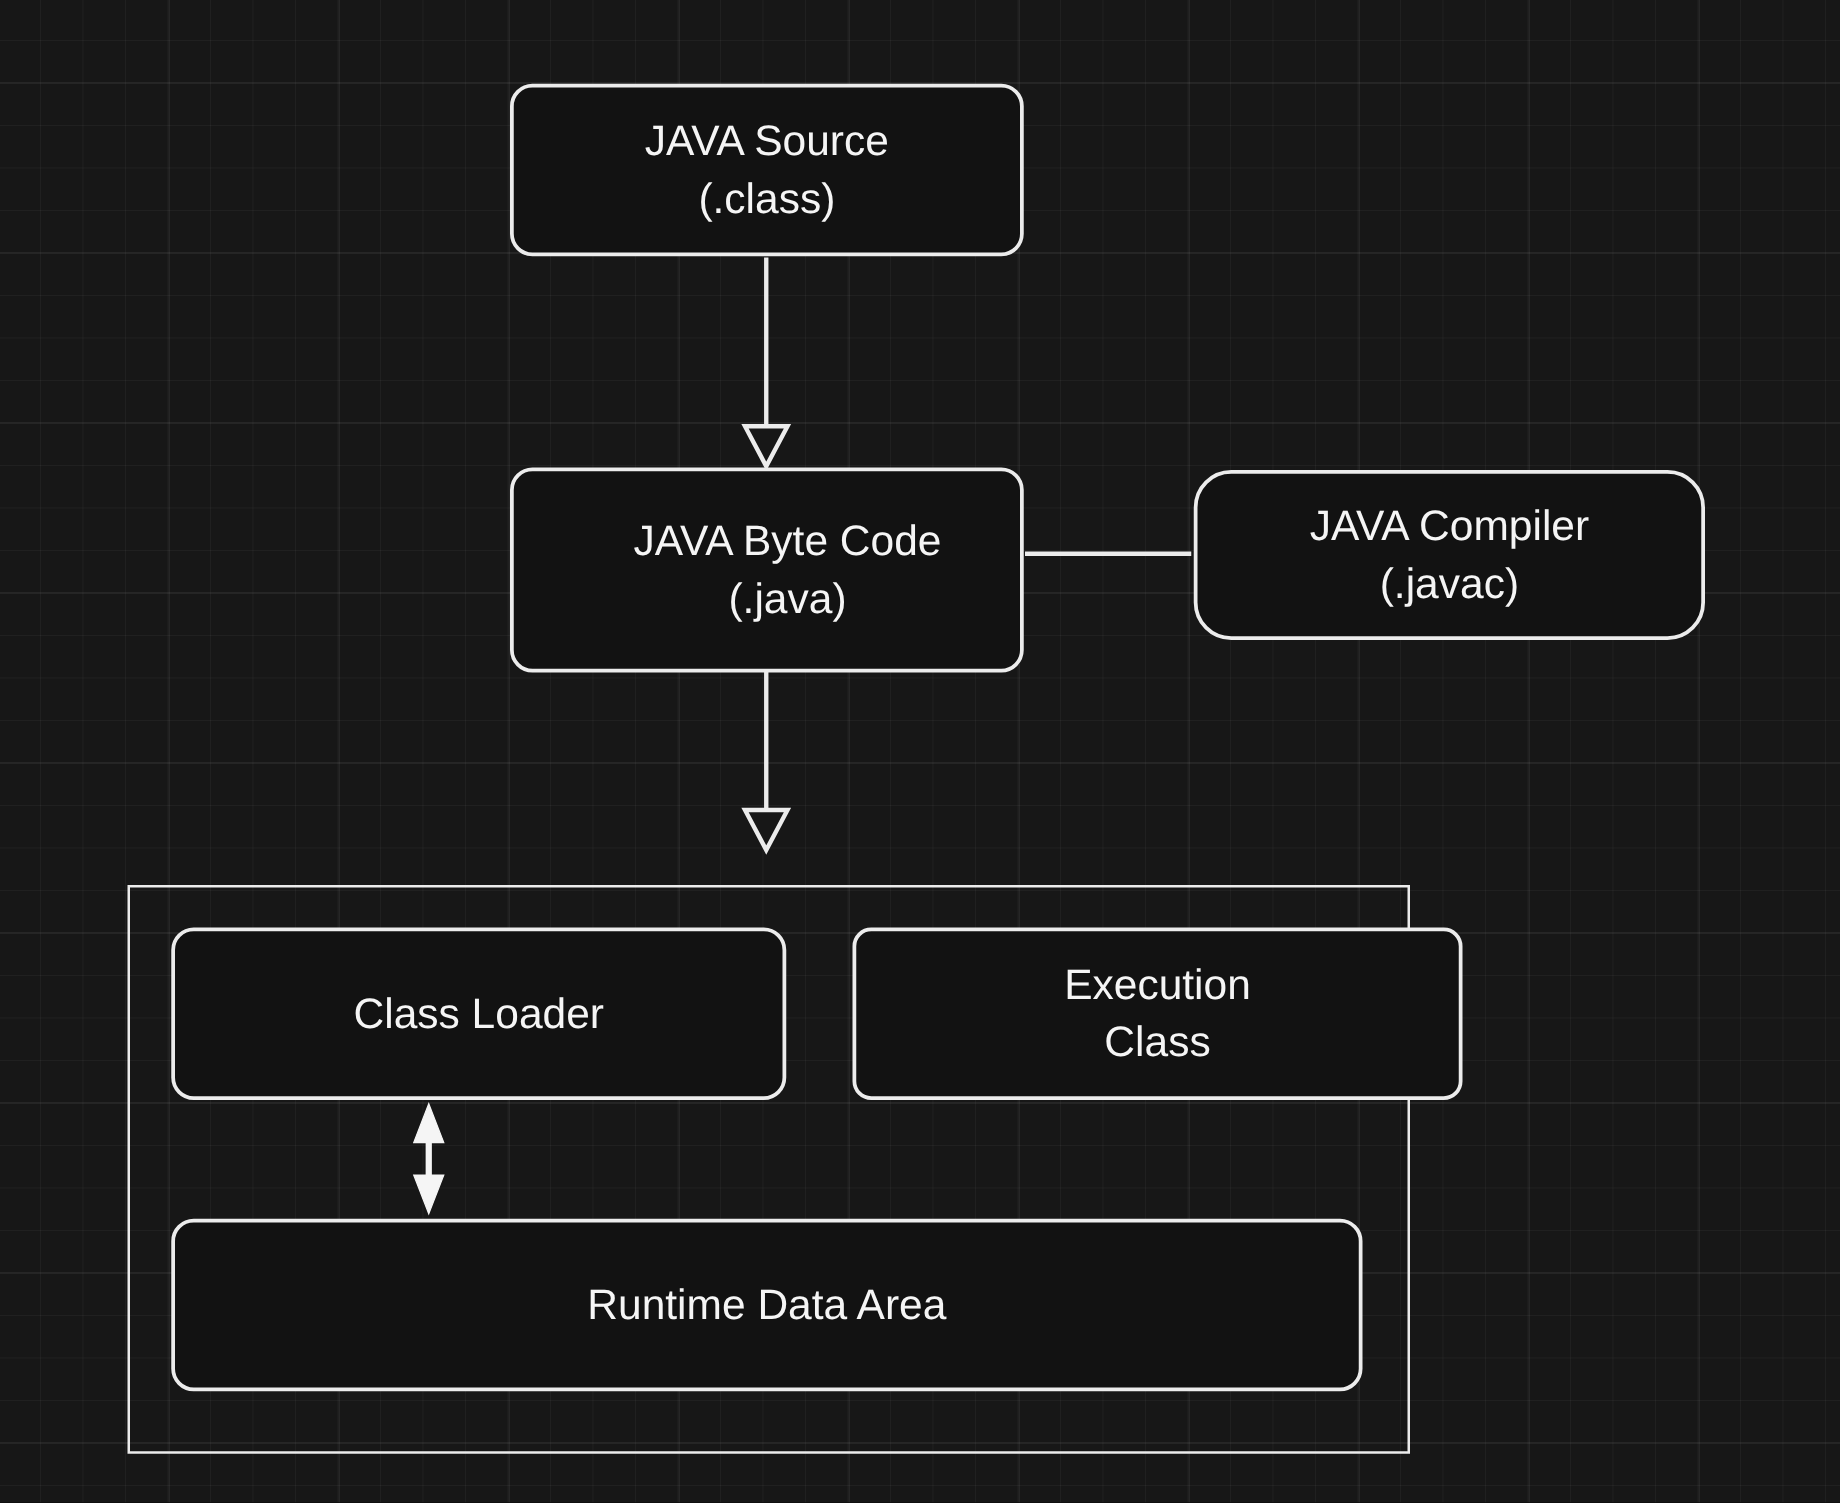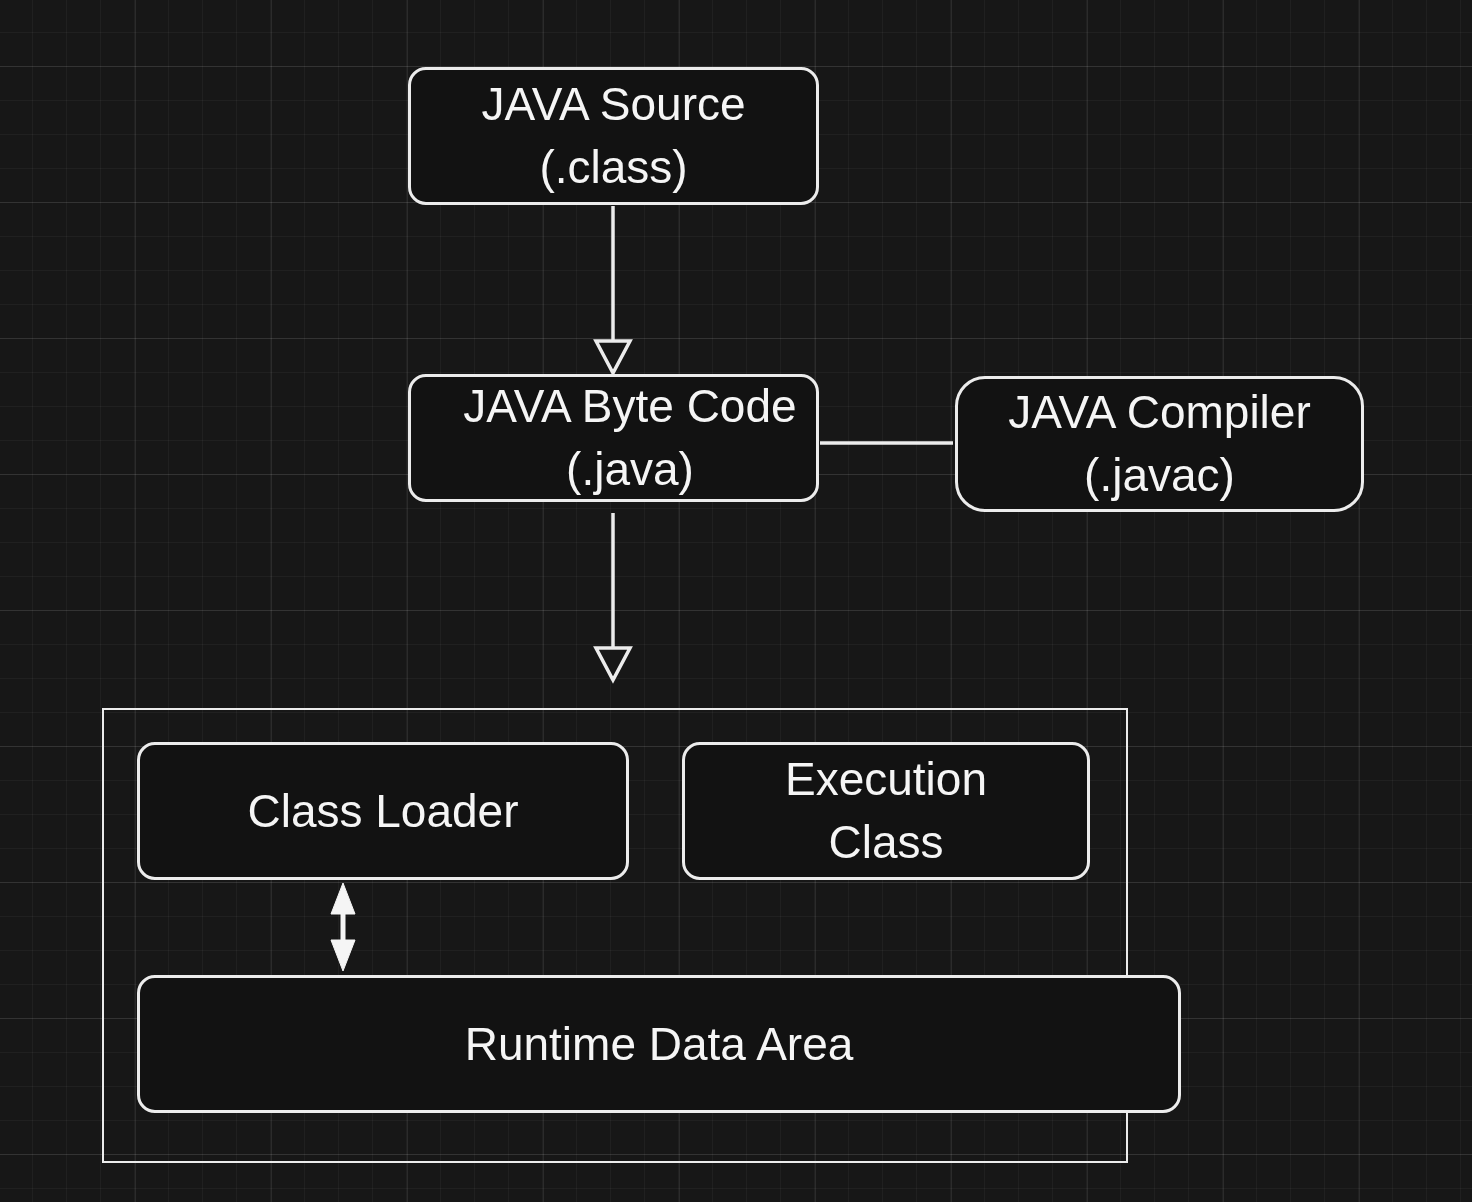--- a/index.html
+++ b/index.html
@@ -22,21 +22,21 @@
     box-sizing:border-box;
     border:3px solid #ececec;
     border-radius:18px;
     background:#121212;
     color:#f5f5f5;
     display:flex;
     flex-direction:column;
     align-items:center;
     justify-content:center;
     text-align:center;
-    font-size:46px;
+    font-size:34px;
     line-height:1.36;
   }
   .container-box{
     position:absolute;
     box-sizing:border-box;
     border:2px solid #ececec;
     border-radius:0;
     background:transparent;
   }
   #arrow-layer{
@@ -74,36 +74,36 @@
     </g>
   </svg>
 
   <div class="container-box" style="left:102px;top:708px;width:1026px;height:455px;"></div>
 
   <div class="node" style="left:408px;top:67px;width:411px;height:138px;">
     <span>JAVA Source</span>
     <span>(.class)</span>
   </div>
 
-  <div class="node" style="left:408px;top:374px;width:411px;height:128px;padding-left:33px;">
+  <div class="node" style="left:408px;top:374px;width:411px;height:164px;padding-left:33px;">
     <span>JAVA Byte Code</span>
     <span>(.java)</span>
   </div>
 
   <div class="node" style="left:955px;top:376px;width:409px;height:136px;border-radius:30px;">
     <span>JAVA Compiler</span>
     <span>(.javac)</span>
   </div>
 
   <div class="node" style="left:137px;top:742px;width:492px;height:138px;">
     <span>Class Loader</span>
   </div>
 
-  <div class="node" style="left:682px;top:742px;width:408px;height:138px;">
+  <div class="node" style="left:682px;top:742px;width:488px;height:138px;border-radius:15px;">
     <span>Execution</span>
     <span>Class</span>
   </div>
 
-  <div class="node" style="left:137px;top:975px;width:1044px;height:138px;">
+  <div class="node" style="left:137px;top:975px;width:953px;height:138px;">
     <span>Runtime Data Area</span>
   </div>
 
 </div>
 
 </body></html>

